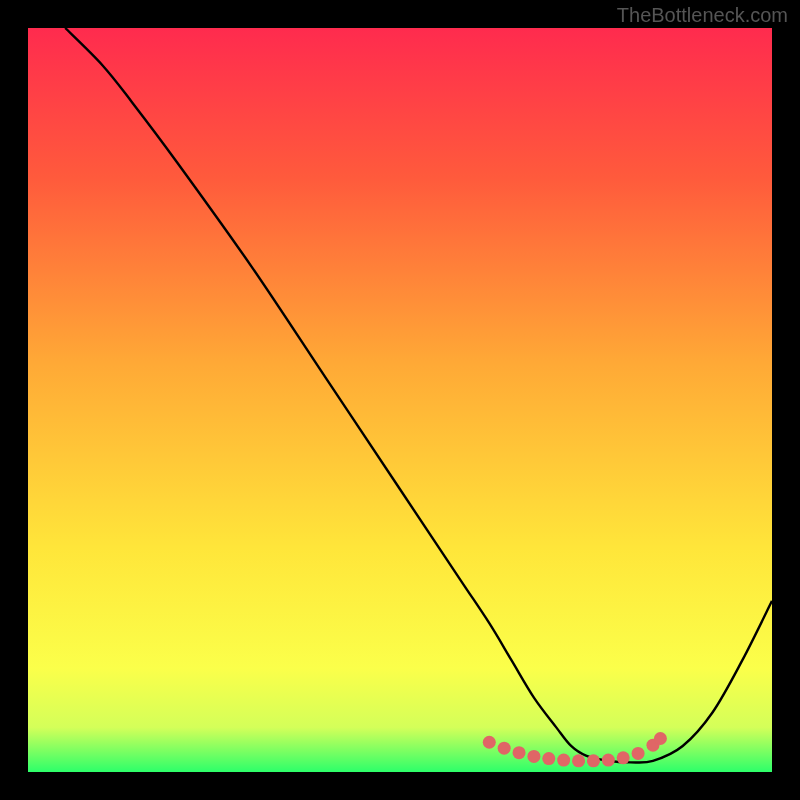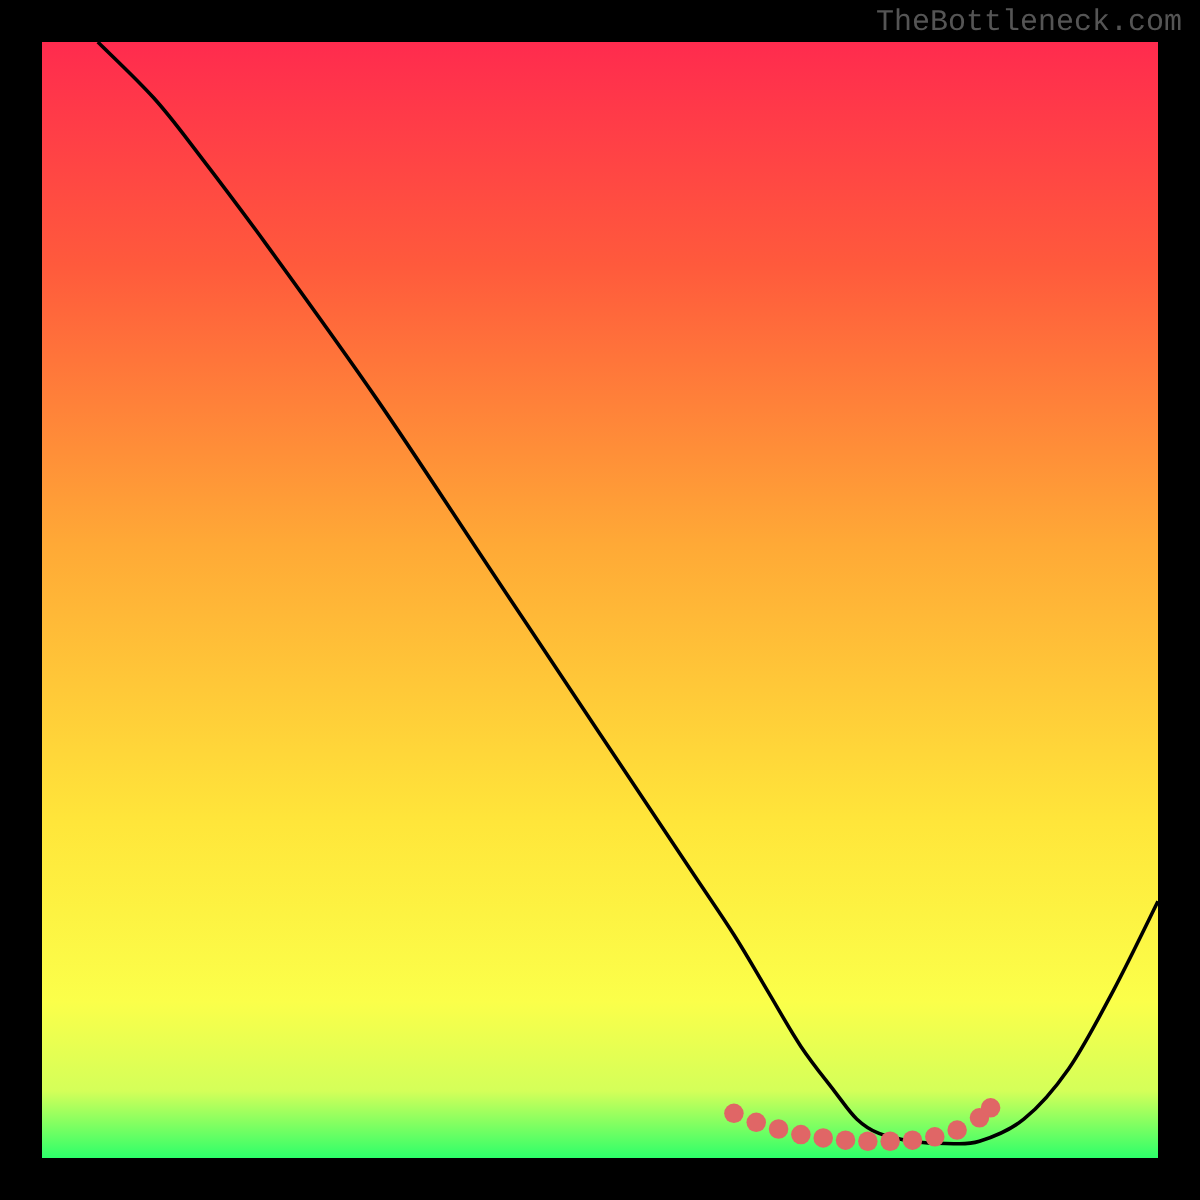--- a/index.html
+++ b/index.html
@@ -2,21 +2,21 @@
 <html><head>
 <meta charset="utf-8">
 <style>
 * { margin: 0; padding: 0; box-sizing: border-box; }
 html, body { width: 800px; height: 800px; background: #000; overflow: hidden; }
 .watermark {
   position: absolute;
   top: 4px;
   right: 12px;
   color: #555;
-  font-family: Liberation Mono, monospace;
+  font-family: Liberation Sans, sans-serif;
   font-size: 20px;
   font-weight: 500;
   z-index: 10;
 }
 .stage { position: relative; width: 800px; height: 800px; }
 .plot {
   position: absolute;
   left: 28px;
   top: 28px;
   width: 744px;

